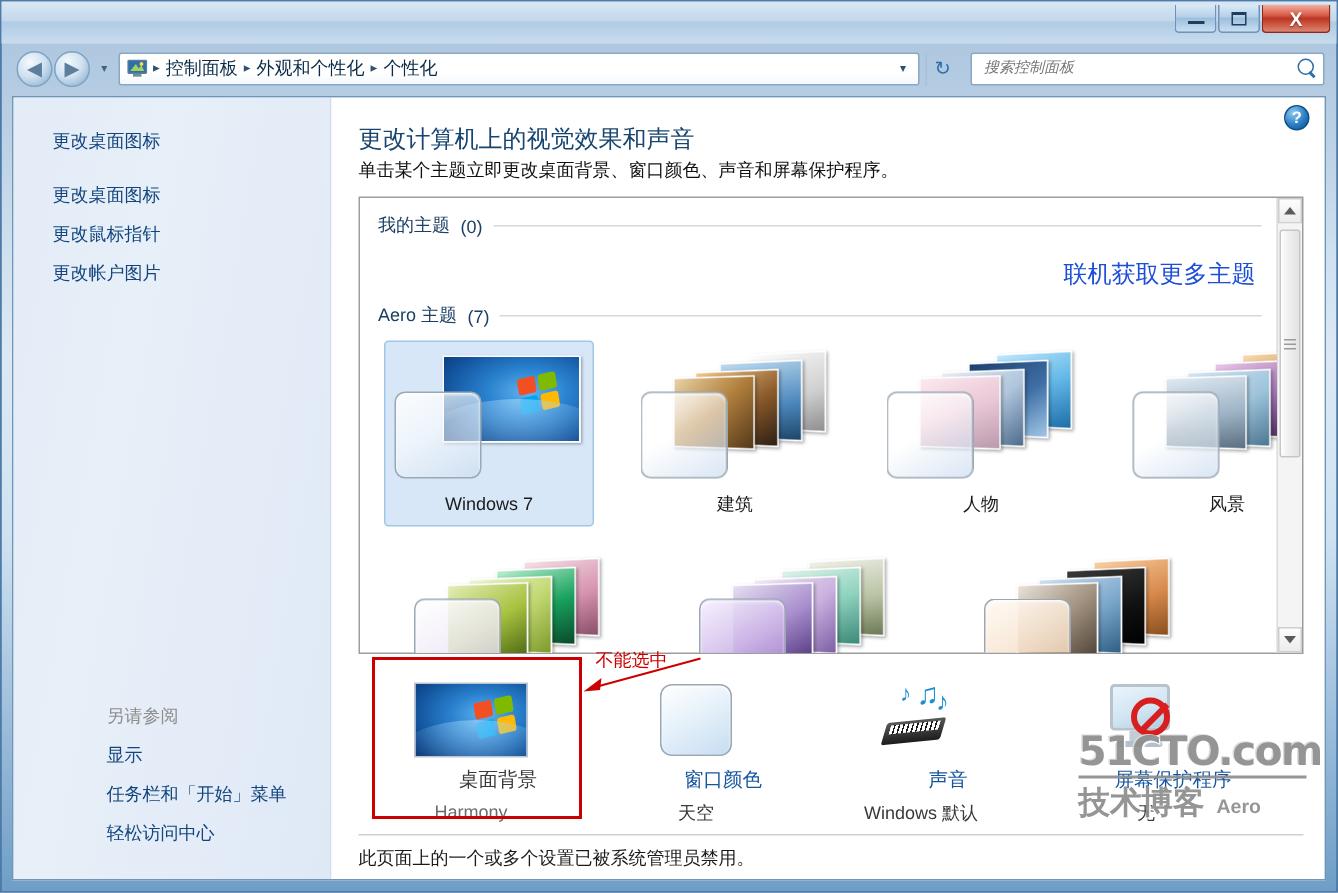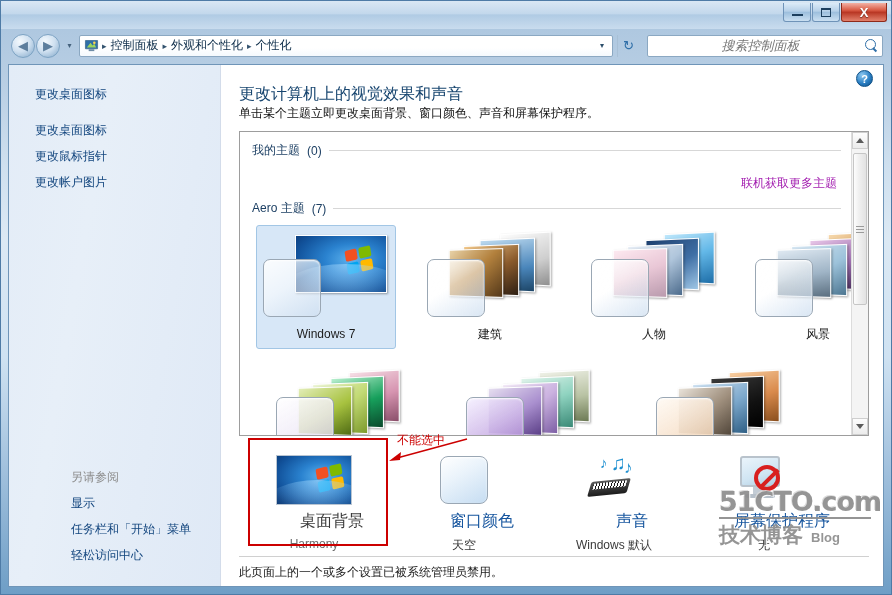--- a/index.html
+++ b/index.html
@@ -111,24 +111,23 @@
     border-left: 1px solid #a8c0d6;
   }
   #searchbox {
     width: 236px; height: 22px; flex: none;
     background: #fff; border: 1px solid #8ba8c2; border-radius: 2px;
     display: flex; align-items: center; padding: 0 4px 0 8px;
     margin-left: 4px;
   }
   #searchbox input {
     flex: 1; border: none; outline: none;
-    font-size: 13px; font-style: italic; color: #7f1d1d;
+    font-size: 10px; font-style: italic; color: #7f1d1d;
     font-family: "Liberation Sans","DejaVu Sans",sans-serif;
     background: transparent;
-    text-align: center;
   }
   .mag {
     width: 13px; height: 13px; flex: none; position: relative;
   }
   .mag::before {
     content: ""; position: absolute; left: 0; top: 0;
     width: 9px; height: 9px; border: 1.6px solid #2f6fa8; border-radius: 50%;
   }
   .mag::after {
     content: ""; position: absolute; left: 8px; top: 8px;
@@ -201,21 +200,21 @@
     display: flex; align-items: center; gap: 7px;
     font-size: 12px; color: #1c3f63; margin-top: 2px;
   }
   .grouphead .cnt { color: #1c3f63; }
   .grouphead .rule { flex: 1; height: 1px; background: #d7d7d7; }
 
   #more-themes-row {
     text-align: right; padding: 14px 4px 6px 0;
   }
   #more-themes {
-    font-size: 12px; color: #a21caf; cursor: pointer;
+    font-size: 16px; color: #1d4ed8; cursor: pointer;
   }
 
   .theme-row { display: flex; gap: 24px; padding: 8px 0 0 4px; }
   .theme-cell {
     width: 166px; padding: 5px 4px 6px 4px;
     border: 1px solid transparent; border-radius: 3px;
     display: flex; flex-direction: column; align-items: center;
     cursor: pointer;
   }
   .theme-cell.selected {
@@ -330,21 +329,21 @@
   }
   .setting {
     width: 150px;
     display: flex; flex-direction: column; align-items: center;
     cursor: pointer; padding: 4px 0 0 0;
     position: relative;
   }
   .setting .icon-area {
     height: 56px; display: flex; align-items: center; justify-content: center;
   }
-  .setting .s-label { font-size: 16px; color: #16559e; margin-top: 3px; margin-left: 36px; }
+  .setting .s-label { font-size: 13px; color: #16559e; margin-top: 3px; margin-left: 36px; }
   .setting .s-value { font-size: 12px; color: #3a3a3a; margin-top: 5px; }
 
   .desk-thumb {
     width: 76px; height: 50px;
     border: 1px solid #b9c5d2;
     position: relative; overflow: hidden;
   }
   .wincolor-swatch {
     width: 48px; height: 48px; border-radius: 8px;
     border: 1px solid #9aa7b4;
@@ -710,21 +709,21 @@
             <polygon points="2,27 14,18 13,26" fill="#cc0000"></polygon>
           </svg>
         </div>
         <div id="red-note">不能选中</div>
 
         <div id="watermark">
           <div class="wm-top">51CTO.com</div>
           <div class="wm-rule"></div>
           <div class="wm-bot">
             <span class="wm-cn">技术博客</span>
-            <span class="wm-blog">Blog</span>
+            <span class="wm-blog">Aero</span>
           </div>
         </div>
       </div>
 
       <div id="statusbar">此页面上的一个或多个设置已被系统管理员禁用。</div>
 
     </div>
   </div>
 </div>
 

